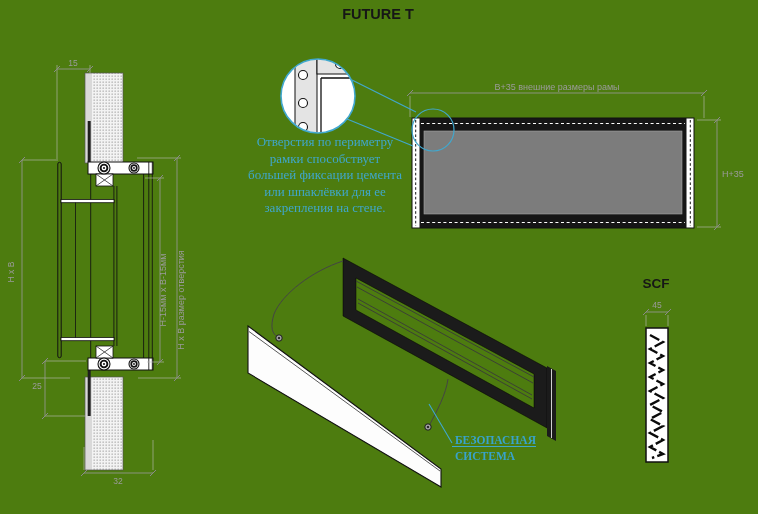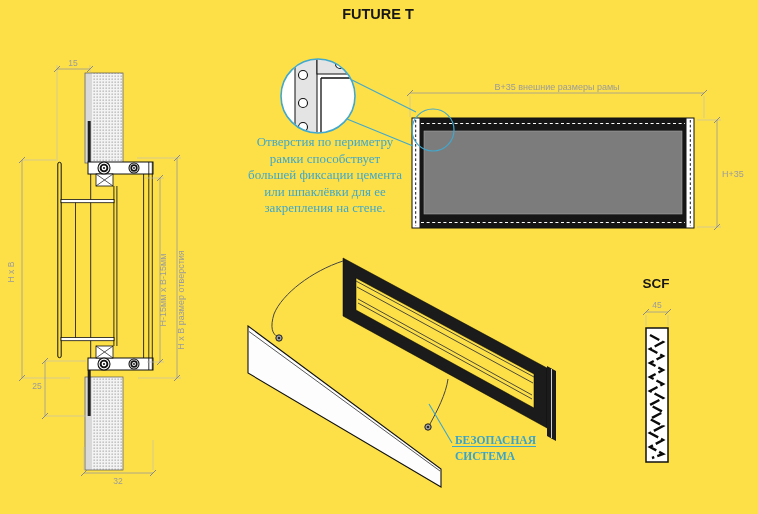--- a/index.html
+++ b/index.html
@@ -1,16 +1,16 @@
 <!DOCTYPE html>
 <html><head>
 <meta charset="utf-8">
 <style>
   html,body{margin:0;padding:0;background:#fff;}
-  #stage{position:relative;width:758px;height:514px;background:#fde047;overflow:hidden;
+  #stage{position:relative;width:758px;height:514px;background:#4d7c0f;overflow:hidden;
          font-family:"Liberation Sans",sans-serif;}
   svg{display:block;}
   text{user-select:none;}
   .dimtxt{font-family:"Liberation Sans",sans-serif;font-size:8.5px;fill:#9b9b9b;}
   .dimtxt9{font-family:"Liberation Sans",sans-serif;font-size:9px;fill:#9b9b9b;}
   .title{font-family:"Liberation Sans",sans-serif;font-size:14.5px;font-weight:bold;fill:#161616;}
   .scftit{font-family:"Liberation Sans",sans-serif;font-size:13.5px;font-weight:bold;fill:#161616;}
   .note{font-family:"Liberation Serif",serif;font-size:13px;fill:#3fa7cc;}
   .safety{font-family:"Liberation Serif",serif;font-size:11.5px;font-weight:bold;fill:#38a3cb;}
 </style>

